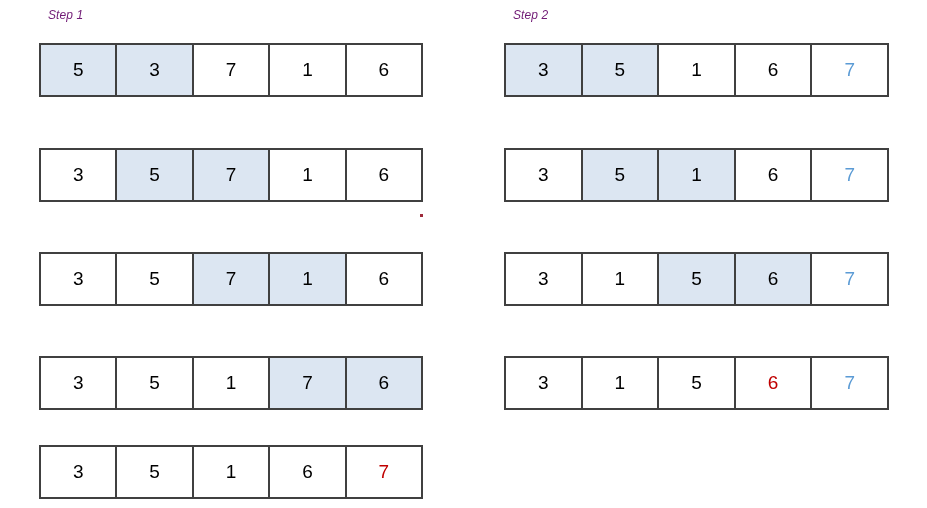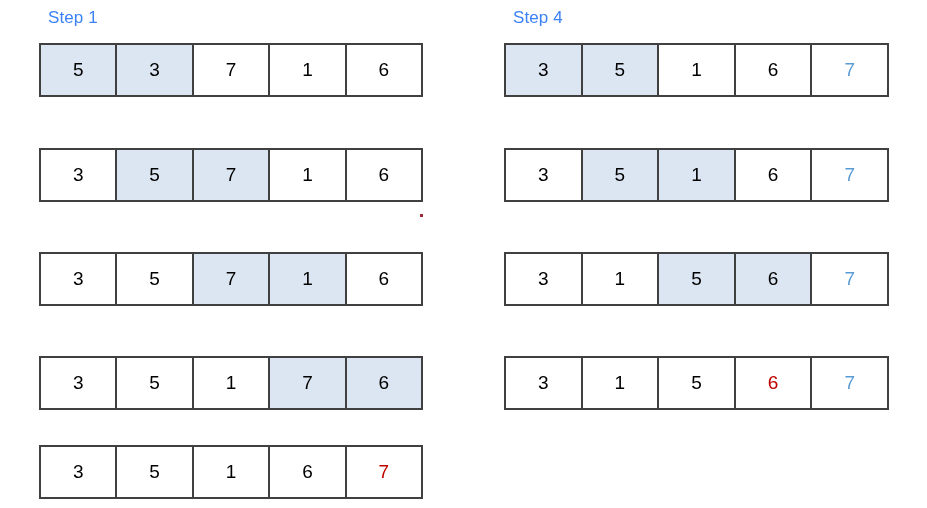--- a/index.html
+++ b/index.html
@@ -27,24 +27,25 @@
     position: absolute;
     top: 0;
   }
   .column-left  { left: 39px;  }
   .column-right { left: 504px; }
 
   .step-label {
     position: absolute;
     top: 8px;
     left: 9px;
-    font-size: 17px;
-    color: #3b82f6;
+    font-size: 12px;
+    color: #701a75;
     letter-spacing: 0.1px;
     white-space: nowrap;
+    font-style: italic;
   }
 
   .array-row {
     position: absolute;
     left: 0;
     display: flex;
     border: 2px solid #404040;
     box-sizing: border-box;
     background: #ffffff;
   }
@@ -125,21 +126,21 @@
           <div class="cell">3</div>
           <div class="cell">5</div>
           <div class="cell">1</div>
           <div class="cell">6</div>
           <div class="cell v-red">7</div>
         </div>
       </div>
   </div>
 
   <div class="column column-right">
-    <div class="step-label">Step 4</div>
+    <div class="step-label">Step 2</div>
     <div id="rows-right">
         <div class="array-row w-right" style="top: 43px;">
           <div class="cell hl">3</div>
           <div class="cell hl">5</div>
           <div class="cell">1</div>
           <div class="cell">6</div>
           <div class="cell v-blue">7</div>
         </div>
         <div class="array-row w-right" style="top: 148px;">
           <div class="cell">3</div>

